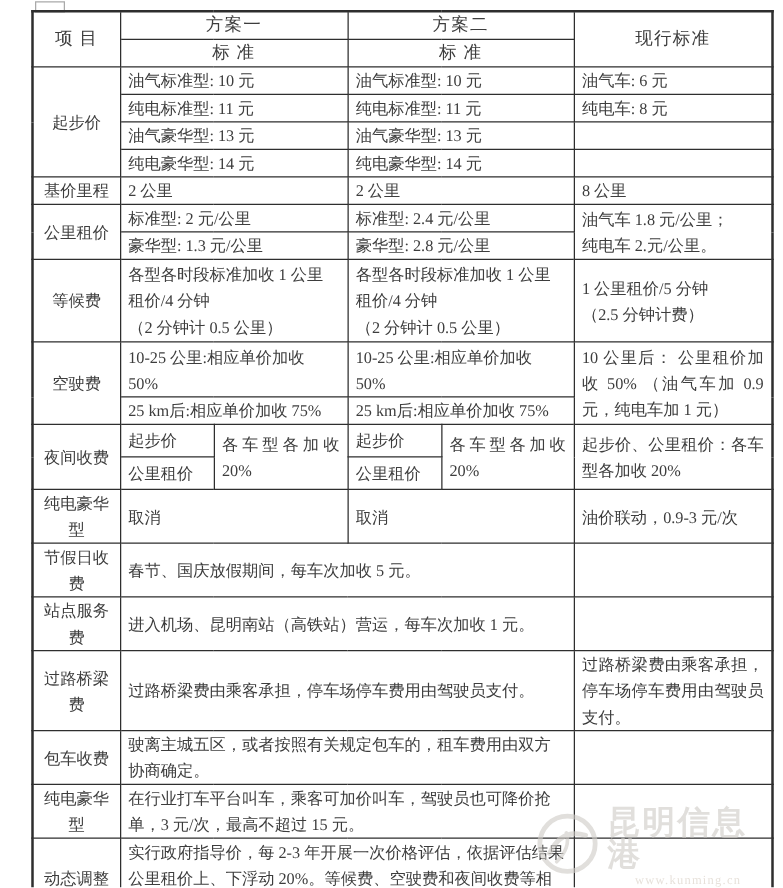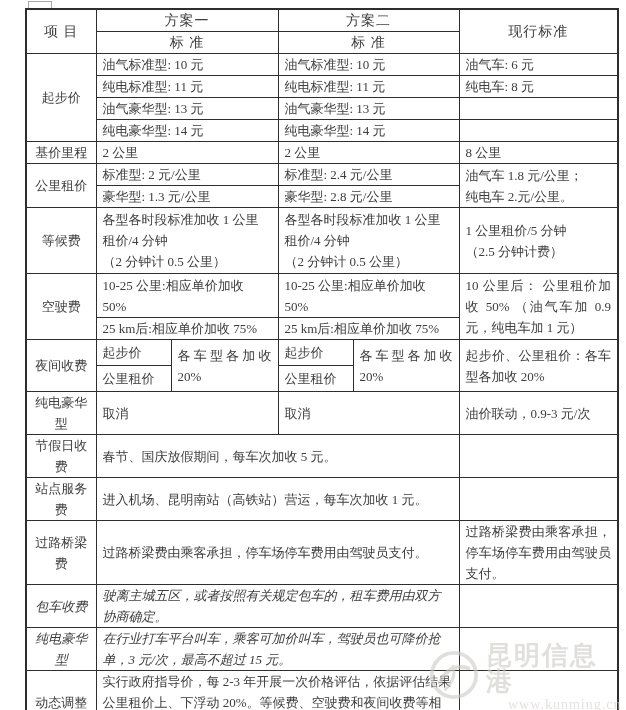--- a/index.html
+++ b/index.html
@@ -18,36 +18,36 @@
     font-size:13px; line-height:21px;
     vertical-align:middle; padding:0 6px;
     overflow:hidden;
   }
   .lbl { text-align:center; padding:0 2px !important; }
   .hdr { text-align:center; font-size:14px !important; letter-spacing:1px; }
   .ml  { white-space:pre-line; }
   .just { text-align:justify; text-justify:inter-ideograph; }
   
   .h22{height:22px;} .h26{height:26px;} .h28{height:28px;}
-  .h42{height:42px;font-style:italic;} .h44{height:44px;} .h60{height:60px;}
+  .h42{height:42px;} .h44{height:44px;} .h60{height:60px;}
   .h63{height:63px;} .h66{height:66px;}
   
   .top-artifact {
     position:absolute; left:28px; top:1px; width:22px; height:7px;
     border:1px solid #a9a9a9; background:#ffffff;
   }
   
   .watermark {
     position:absolute; left:428px; top:648px; width:195px; height:58px;
     display:flex; align-items:center; gap:6px;
     opacity:0.62; pointer-events:none;
   }
   .wm-text-block { display:flex; flex-direction:column; line-height:1; }
   .wm-title { font-size:26px; color:#cfccc7; letter-spacing:2px; font-weight:bold; }
-  .wm-url { font-size:14px; color:#d8cfc4; margin-top:3px; letter-spacing:1px; padding-left:22px; }
+  .wm-url { font-size:10px; color:#d8cfc4; margin-top:3px; letter-spacing:1px; padding-left:22px; }
 </style>
 </head>
 <body>
 
 <div class="page">
 
   <div class="top-artifact"></div>
 
   <table class="fare-table">
     <colgroup>

